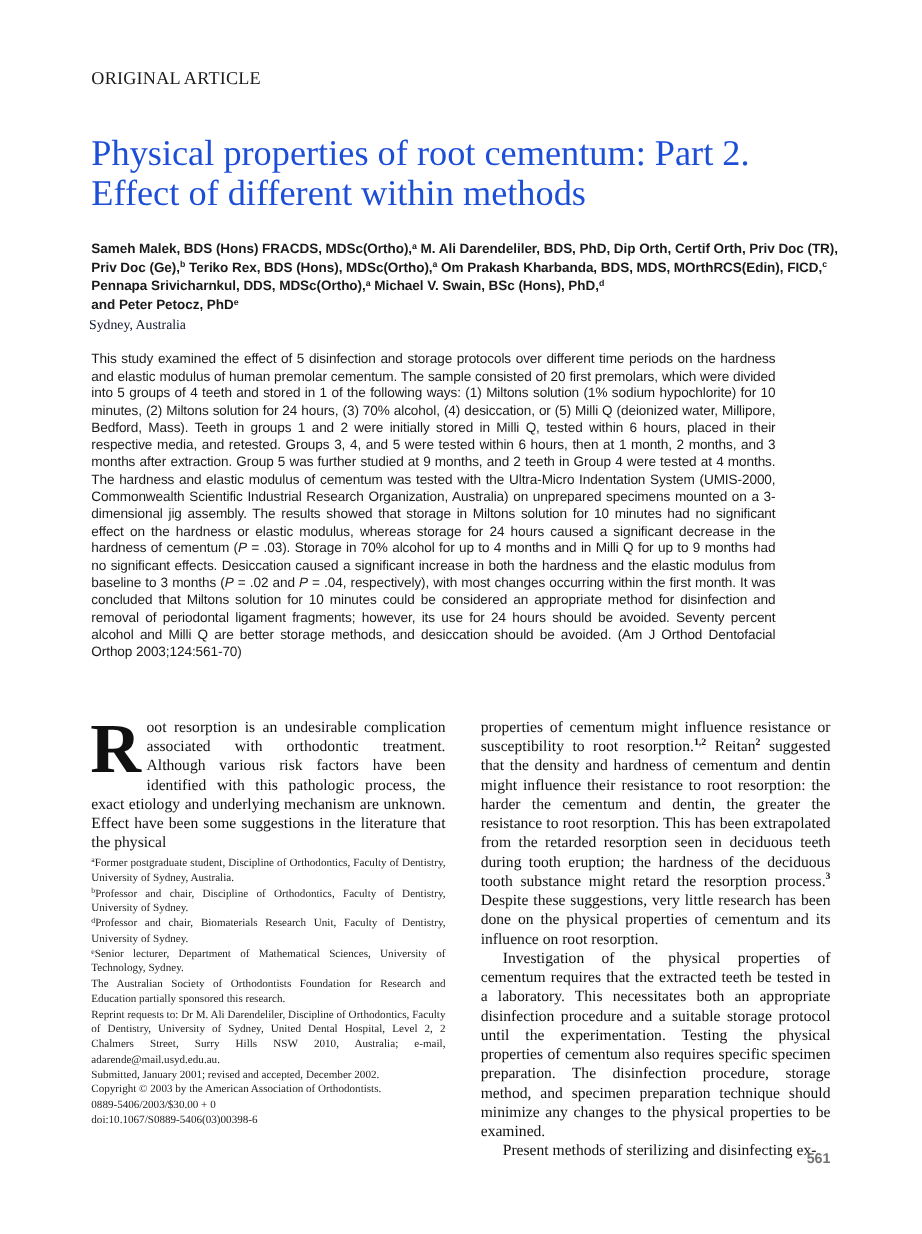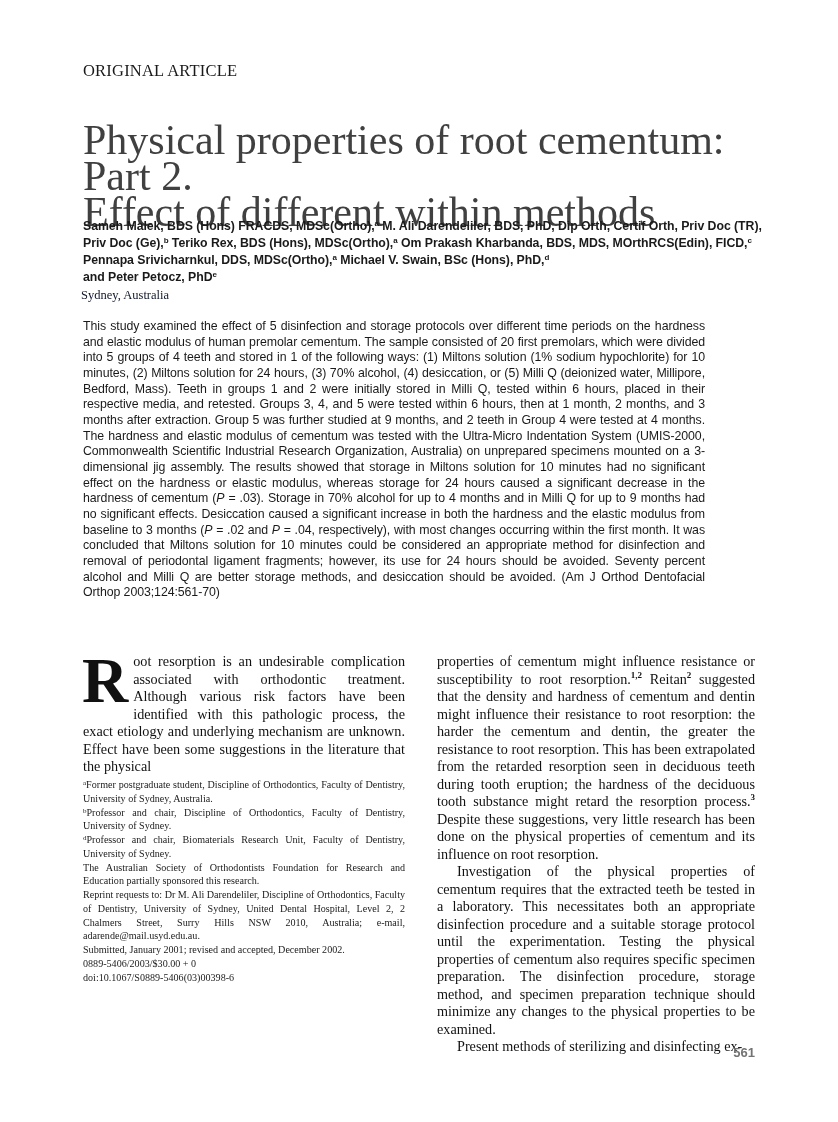--- a/index.html
+++ b/index.html
@@ -6,22 +6,22 @@
   body { width: 838px; height: 1122px; position: relative; overflow: hidden; color: #111; }
   .page { position: absolute; left: 0; top: 0; width: 838px; height: 800px; background: #fff; }
 
   .section-label {
     position: absolute; left: 83px; top: 61px;
     font-family: "Liberation Serif", serif; font-size: 16.5px; letter-spacing: 0.2px;
     color: #1a1a1a;
   }
   .title {
     position: absolute; left: 83px; top: 122px; width: 700px;
-    font-family: "Liberation Serif", serif; font-size: 42px; line-height: 36px;
-    font-weight: normal; margin: 0; color: #404040;
+    font-family: "Liberation Serif", serif; font-size: 33px; line-height: 36px;
+    font-weight: normal; margin: 0; color: #1d4ed8;
   }
   .authors {
     position: absolute; left: 83px; top: 218px; width: 680px;
     font-family: Liberation Sans, sans-serif; font-size: 12.3px; line-height: 17px;
     font-weight: bold; color: #1a1a1a; letter-spacing: -0.05px;
   }
   .authors sup { font-size: 8px; line-height: 0; vertical-align: 4px; font-weight: bold; }
   .location {
     position: absolute; left: 81px; top: 288px;
     font-family: "Liberation Serif", serif; font-size: 12.5px; color: #0f172a;
@@ -84,23 +84,25 @@
   <div class="col col-left">
     <p class="body-text">
       <span class="dropcap">R</span><span>oot resorption is an undesirable complication associated with orthodontic treatment. Although various risk factors have been identified with this pathologic process, the exact etiology and underlying mechanism are unknown. Effect have been some suggestions in the literature that the physical</span>
     </p>
   </div>
 
   <div class="footnotes">
     <p><sup>a</sup><span>Former postgraduate student, Discipline of Orthodontics, Faculty of Dentistry, University of Sydney, Australia.</span></p>
     <p><sup>b</sup><span>Professor and chair, Discipline of Orthodontics, Faculty of Dentistry, University of Sydney.</span></p>
     <p><sup>d</sup><span>Professor and chair, Biomaterials Research Unit, Faculty of Dentistry, University of Sydney.</span></p>
+    <p><sup>e</sup><span>Senior lecturer, Department of Mathematical Sciences, University of Technology, Sydney.</span></p>
     <p><span>The Australian Society of Orthodontists Foundation for Research and Education partially sponsored this research.</span></p>
     <p><span>Reprint requests to: Dr M. Ali Darendeliler, Discipline of Orthodontics, Faculty of Dentistry, University of Sydney, United Dental Hospital, Level 2, 2 Chalmers Street, Surry Hills NSW 2010, Australia; e-mail, adarende@mail.usyd.edu.au.</span></p>
     <p><span>Submitted, January 2001; revised and accepted, December 2002.</span></p>
+    <p><span>Copyright © 2003 by the American Association of Orthodontists.</span></p>
     <p><span>0889-5406/2003/$30.00 + 0</span></p>
     <p><span>doi:10.1067/S0889-5406(03)00398-6</span></p>
   </div>
 
   <div class="col col-right">
     <p class="body-text"><span>properties of cementum might influence resistance or susceptibility to root resorption.</span><sup>1,2</sup><span> Reitan</span><sup>2</sup><span> suggested that the density and hardness of cementum and dentin might influence their resistance to root resorption: the harder the cementum and dentin, the greater the resistance to root resorption. This has been extrapolated from the retarded resorption seen in deciduous teeth during tooth eruption; the hardness of the deciduous tooth substance might retard the resorption process.</span><sup>3</sup><span> Despite these suggestions, very little research has been done on the physical properties of cementum and its influence on root resorption.</span></p>
     <p class="body-text indent">Investigation of the physical properties of cementum requires that the extracted teeth be tested in a laboratory. This necessitates both an appropriate disinfection procedure and a suitable storage protocol until the experimentation. Testing the physical properties of cementum also requires specific specimen preparation. The disinfection procedure, storage method, and specimen preparation technique should minimize any changes to the physical properties to be examined.</p>
     <p class="body-text indent">Present methods of sterilizing and disinfecting ex-</p>
   </div>
 

